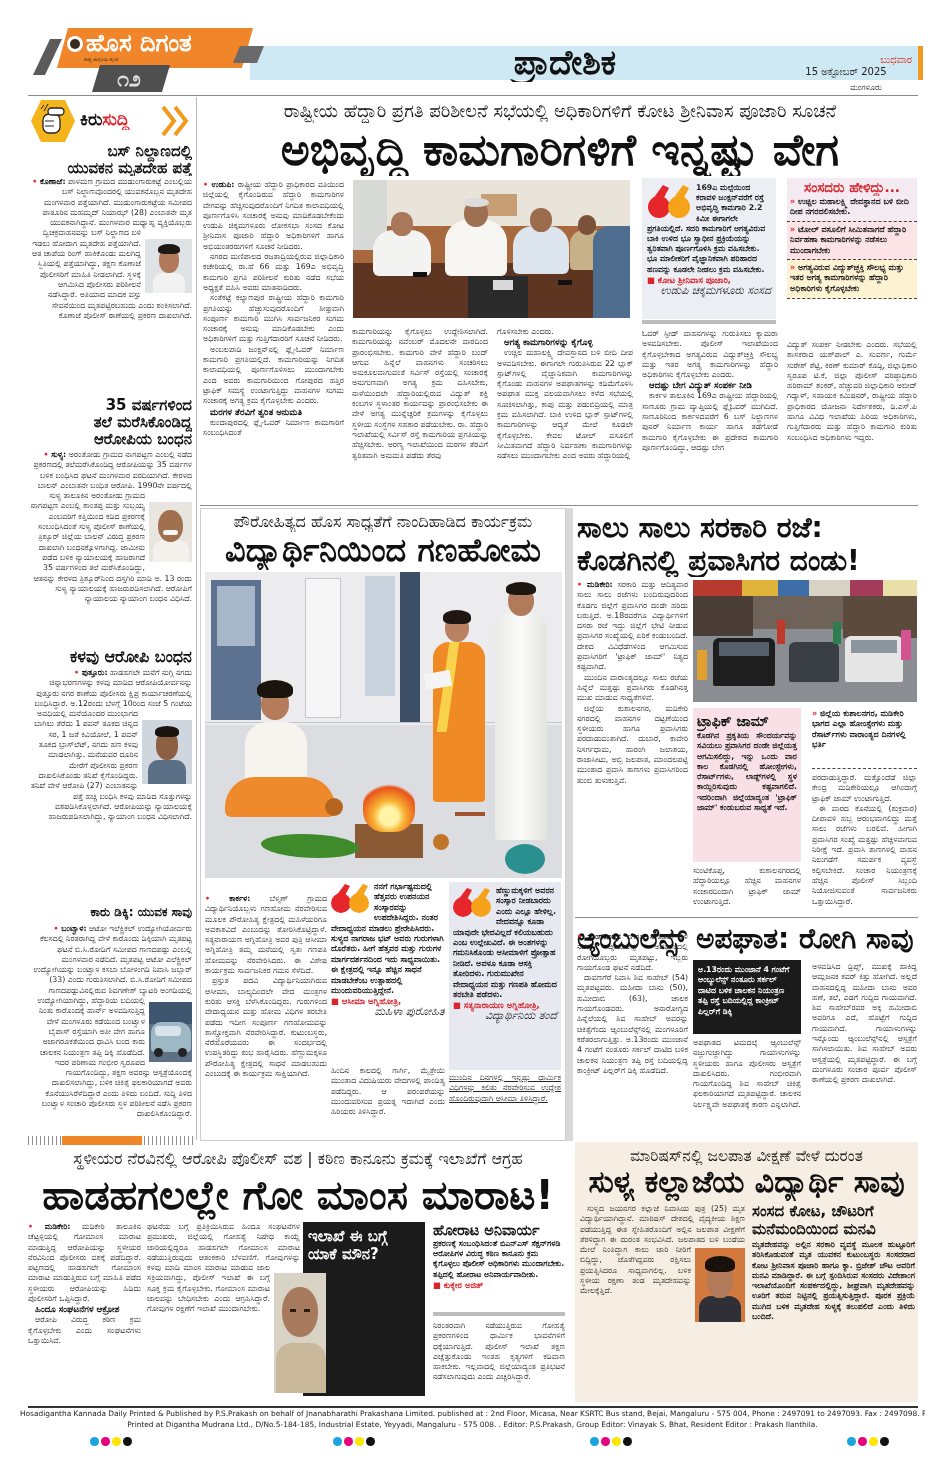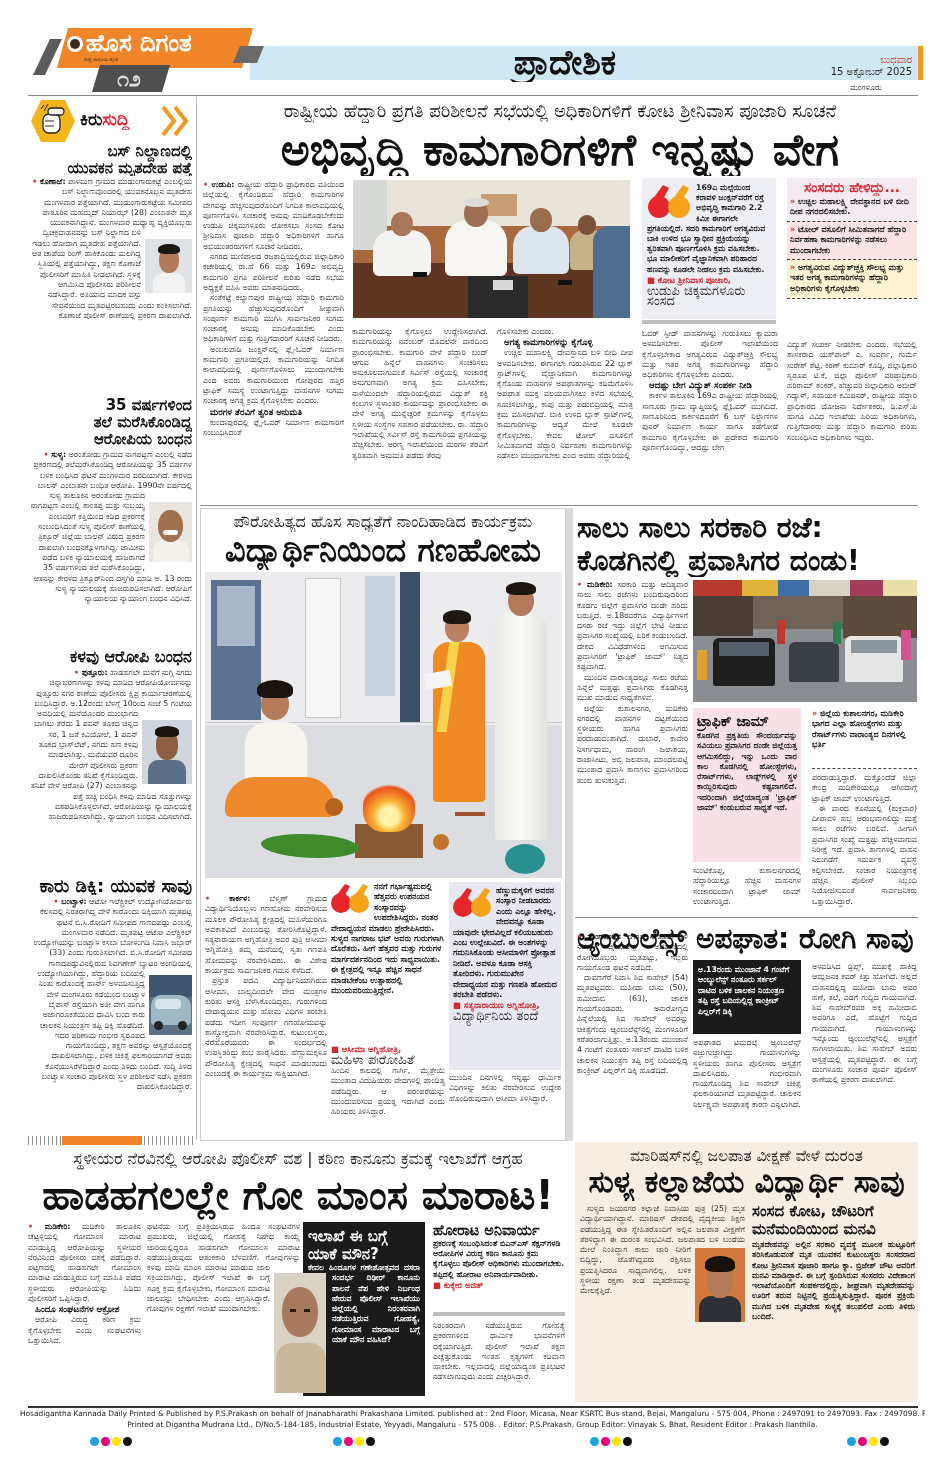--- a/index.html
+++ b/index.html
@@ -11,21 +11,21 @@
 .bt p.ni{text-indent:0;}
 .rt{text-align:right;}
 .rt p{text-indent:0;}
 .dl{font-weight:bold;color:#111;}
 .dl::before{content:"\2022\00a0";color:#e2262f;}
 .sub{font-weight:bold;font-size:8.6px;line-height:11px;color:#111;margin:1px 0 1px 0;text-indent:0;}
 .hl{font-family:"DejaVu Sans",sans-serif;font-weight:bold;color:#111;white-space:nowrap;overflow:hidden;}
 .kick{font-family:"DejaVu Sans",sans-serif;color:#111;white-space:nowrap;overflow:hidden;text-align:center;}
 .att{color:#d8262d;font-weight:bold;font-size:8.4px;line-height:11px;}
 .att::before{content:"\25A0\00a0";}
-.role{font-size:13px;line-height:10px;text-align:left;color:#222;}
+.role{font-size:11px;line-height:10px;text-align:right;color:#222;font-style:italic;}
 .qt{font-weight:bold;font-size:8px;line-height:10.4px;color:#1b1b1b;}
 .arw::before{content:"\00BB\00a0";color:#e2262f;font-weight:bold;}
 .photo{overflow:hidden;}
 .photo div{position:absolute;}
 .float-sp{float:right;width:0;}
 .float-ph{float:right;clear:right;margin:2px 0 2px 4px;position:relative;overflow:hidden;}
 .float-ph div{position:absolute;}
 .dot{position:absolute;width:9px;height:9px;border-radius:50%;top:1437px;}
 </style>
 </head>
@@ -43,21 +43,21 @@
       <polygon points="72,40 142,40 134,67 64,67" fill="#4f4f4f"></polygon>
       <circle cx="47" cy="19" r="8" fill="#fff"></circle>
       <circle cx="47" cy="19" r="5" fill="#3b2a1a"></circle>
     </svg>
     <span class="a" style="left:67px;top:36px;width:16px;height:16px;"></span>
     <span class="a hl" style="left:86px;top:29px;width:160px;font-size:24px;line-height:28px;color:#fff;">ಹೊಸ ದಿಗಂತ</span>
     <span class="a" style="left:84px;top:57px;width:70px;font-size:4.5px;line-height:6px;color:#222;white-space:nowrap;overflow:hidden;">ರಾಷ್ಟ್ರ ಜಾಗೃತಿಯ ದೈನಿಕ</span>
     <span class="a hl" style="left:104px;top:66px;width:50px;font-size:21px;line-height:26px;color:#e0e0e0;text-align:center;">೧೨</span>
     <span class="a hl" style="left:440px;top:42px;width:250px;font-size:34px;line-height:40px;text-align:center;color:#111;">ಪ್ರಾದೇಶಿಕ</span>
     <span class="a" style="left:800px;top:54px;width:112px;font-size:10px;line-height:12px;text-align:right;font-weight:normal;color:#d3301f;">ಬುಧವಾರ</span>
-    <span class="a" style="left:780px;top:66px;width:132px;font-size:10px;line-height:12px;text-align:right;color:#222;white-space:nowrap;">15 ಅಕ್ಟೋಬರ್ 2025</span>
+    <span class="a" style="left:780px;top:66px;width:132px;font-size:10px;line-height:12px;text-align:center;color:#222;white-space:nowrap;">15 ಅಕ್ಟೋಬರ್ 2025</span>
     <span class="a" style="left:820px;top:83px;width:92px;font-size:8px;line-height:10px;text-align:center;color:#222;">ಮಂಗಳೂರು</span>
     <div class="a" style="left:28px;top:95px;width:890px;height:1px;background:#8a8a8a;"></div>
   </div>
 
   <div class="a" style="left:0;top:96px;width:197px;height:1050px;">
     <svg class="a" style="left:30px;top:3px;" width="46" height="44">
       <polygon points="11,1 35,1 45,22 35,43 11,43 1,22" fill="#f4b41b"></polygon>
       <rect x="13" y="15" width="17" height="19" rx="6" fill="#fff" stroke="#222" stroke-width="1.3"></rect>
       <rect x="18" y="9" width="16" height="7" rx="3.5" fill="#fff" stroke="#222" stroke-width="1.3"></rect>
       <line x1="15" y1="22" x2="24" y2="22" stroke="#222" stroke-width="1"></line>
@@ -114,21 +114,21 @@
       <div class="float-ph" style="width:50px;height:64px;background:#cfd6dd;">
         <div style="left:6px;top:40px;width:38px;height:26px;border-radius:10px 10px 0 0;background:#5b6f86;"></div>
         <div style="left:14px;top:10px;width:22px;height:30px;border-radius:46%;background:#8d5f43;"></div>
         <div style="left:13px;top:6px;width:24px;height:11px;border-radius:50% 50% 30% 30%;background:#1a1410;"></div>
       </div>
       <p class="ni"><span class="dl">ಪುತ್ತೂರು:</span> <span>ಹಾಡಹಗಲೇ ಮನೆಗೆ ನುಗ್ಗಿ ನಗದು ಚಿನ್ನಾಭರಣಗಳನ್ನು ಕಳವು ಮಾಡಿದ ಆರೋಪಿಯೋರ್ವನನ್ನು ಪುತ್ತೂರು ನಗರ ಠಾಣೆಯ ಪೊಲೀಸರು ಕ್ಷಿಪ್ರ ಕಾರ್ಯಾಚರಣೆಯಲ್ಲಿ ಬಂಧಿಸಿದ್ದಾರೆ. ಅ.12ರಂದು ಬೆಳಗ್ಗೆ 10ರಿಂದ ಸಂಜೆ 5 ಗಂಟೆಯ ಅವಧಿಯಲ್ಲಿ ಮನೆಯೊಂದರ ಮುಂಭಾಗದ ಬಾಗಿಲು ತೆರೆದು 1 ಪವನ್ ತೂಕದ ಚಿನ್ನದ ಸರ, 1 ಜತೆ ಕಿವಿಯೋಲೆ, 1 ಪವನ್ ತೂಕದ ಬ್ರಾಸ್‌ಲೆಟ್, ನಗದು ಹಣ ಕಳವು ಮಾಡಲಾಗಿತ್ತು. ಮನೆಯವರ ದೂರಿನ ಮೇರೆಗೆ ಪೊಲೀಸರು ಪ್ರಕರಣ ದಾಖಲಿಸಿಕೊಂಡು ತನಿಖೆ ಕೈಗೊಂಡಿದ್ದರು. ತನಿಖೆ ವೇಳೆ ಆರೋಪಿ (27) ಎಂಬಾತನನ್ನು ಪತ್ತೆ ಹಚ್ಚಿ ಬಂಧಿಸಿ ಕಳವು ಮಾಡಿದ ಸೊತ್ತುಗಳನ್ನು ವಶಪಡಿಸಿಕೊಳ್ಳಲಾಗಿದೆ. ಆರೋಪಿಯನ್ನು ನ್ಯಾಯಾಲಯಕ್ಕೆ ಹಾಜರುಪಡಿಸಲಾಗಿದ್ದು, ನ್ಯಾಯಾಂಗ ಬಂಧನ ವಿಧಿಸಲಾಗಿದೆ.</span></p>
     </div>
   </div>
 
   <div class="a" style="left:30px;top:876px;width:162px;height:258px;overflow:hidden;">
-    <div class="hl" style="font-size:18px;line-height:19px;text-align:right;">ಕಾರು ಡಿಕ್ಕಿ: ಯುವಕ ಸಾವು</div>
+    <div class="hl" style="font-size:12px;line-height:19px;text-align:right;margin-top:27px;">ಕಾರು ಡಿಕ್ಕಿ: ಯುವಕ ಸಾವು</div>
     <div class="bt rt" style="height:237px;margin-top:2px;">
       <div class="float-sp" style="height:76px;"></div>
       <div class="float-ph" style="width:43px;height:60px;background:#5c7186;">
         <div style="left:0;top:0;width:43px;height:22px;background:#3f5670;"></div>
         <div style="left:2px;top:20px;width:40px;height:30px;border-radius:10px 12px 4px 4px;background:#9fb8c6;"></div>
         <div style="left:6px;top:24px;width:26px;height:10px;border-radius:4px;background:#d8e4ea;"></div>
         <div style="left:5px;top:46px;width:9px;height:9px;border-radius:50%;background:#222;"></div>
         <div style="left:29px;top:46px;width:9px;height:9px;border-radius:50%;background:#222;"></div>
       </div>
       <p class="ni"><span class="dl">ಬಂಟ್ವಾಳ:</span> <span>ಆಟೋ ಇಲೆಕ್ಟ್ರಿಕಲ್ ಉದ್ಯೋಗಿಯೋರ್ವರು ಕೆಲಸದಲ್ಲಿ ನಿರತರಾಗಿದ್ದ ವೇಳೆ ಕಾರೊಂದು ಡಿಕ್ಕಿಯಾಗಿ ಮೃತಪಟ್ಟ ಘಟನೆ ಬಿ.ಸಿ.ರೋಡಿಗೆ ಸಮೀಪದ ಗಾಣದಪಡ್ಪು ಎಂಬಲ್ಲಿ ಮಂಗಳವಾರ ನಡೆದಿದೆ. ಮೃತಪಟ್ಟ ಆಟೋ ಎಲೆಕ್ಟ್ರಿಕಲ್ ಉದ್ಯೋಗಿಯನ್ನು ಬಂಟ್ವಾಳ ಕಸಬಾ ಬೋಳಂಗಡಿ ನಿವಾಸಿ ಜಬ್ಬಾರ್ (33) ಎಂದು ಗುರುತಿಸಲಾಗಿದೆ. ಬಿ.ಸಿ.ರೋಡಿಗೆ ಸಮೀಪದ ಗಾಣದಪಡ್ಪುವಿನಲ್ಲಿರುವ ಶಿವಗಣೇಶ್ ಬ್ಯಾಟರಿ ಅಂಗಡಿಯಲ್ಲಿ ಉದ್ಯೋಗಿಯಾಗಿದ್ದು, ಹೆದ್ದಾರಿಯ ಬದಿಯಲ್ಲಿ ನಿಂತು ಕಾರೊಂದಕ್ಕೆ ಹಾರ್ನ್ ಅಳವಡಿಸುತ್ತಿದ್ದ ವೇಳೆ ಮಂಗಳೂರು ಕಡೆಯಿಂದ ಬಂಟ್ವಾಳ ಬೈಪಾಸ್ ರಸ್ತೆಯಾಗಿ ಅತೀ ವೇಗ ಹಾಗೂ ಅಜಾಗರೂಕತೆಯಿಂದ ಧಾವಿಸಿ ಬಂದ ಕಾರು ಚಾಲಕನ ನಿಯಂತ್ರಣ ತಪ್ಪಿ ಡಿಕ್ಕಿ ಹೊಡೆದಿದೆ. ಇದರ ಪರಿಣಾಮ ಗಂಭೀರ ಸ್ವರೂಪದ ಗಾಯಗೊಂಡಿದ್ದು, ತಕ್ಷಣ ಅವರನ್ನು ಆಸ್ಪತ್ರೆಯೊಂದಕ್ಕೆ ದಾಖಲಿಸಲಾಗಿದ್ದು, ಬಳಿಕ ಚಿಕಿತ್ಸೆ ಫಲಕಾರಿಯಾಗದೆ ಅವರು ಕೊನೆಯುಸಿರೆಳೆದಿದ್ದಾರೆ ಎಂದು ತಿಳಿದು ಬಂದಿದೆ. ಸುದ್ದಿ ತಿಳಿದ ಬಂಟ್ವಾಳ ಸಂಚಾರಿ ಪೊಲೀಸರು ಸ್ಥಳ ಪರಿಶೀಲನೆ ನಡೆಸಿ ಪ್ರಕರಣ ದಾಖಲಿಸಿಕೊಂಡಿದ್ದಾರೆ.</span></p>
@@ -252,40 +252,40 @@
   </div>
 
   <div class="a" style="left:331px;top:882px;width:114px;height:182px;overflow:hidden;">
     <svg style="float:left;margin:0 3px 0 0;" width="40" height="32">
       <circle cx="10" cy="21" r="10" fill="#e5262b"></circle>
       <polygon points="2,18 14,2 19,4 10,21" fill="#e5262b"></polygon>
       <circle cx="28" cy="21" r="10" fill="#f6a21a"></circle>
       <polygon points="20,18 32,2 37,4 28,21" fill="#f6a21a"></polygon>
     </svg>
     <div class="qt">ನನಗೆ ಗರ್ಭಾಷ್ಟಮದಲ್ಲಿ ಹೆತ್ತವರು ಉಪನಯನ ಸಂಸ್ಕಾರವನ್ನು ಉಪದೇಶಿಸಿದ್ದರು. ನಂತರ ವೇದಾಧ್ಯಯನ ಮಾಡಲು ಪ್ರೇರೇಪಿಸಿದರು. ಸುಳ್ಯದ ನಾಗರಾಜ ಭಟ್ ಅವರು ಗುರುಗಳಾಗಿ ದೊರೆತರು. ಹೀಗೆ ಹೆತ್ತವರ ಮತ್ತು ಗುರುಗಳ ಮಾರ್ಗದರ್ಶನದಿಂದ ಇದು ಸಾಧ್ಯವಾಯಿತು. ಈ ಕ್ಷೇತ್ರದಲ್ಲಿ ಇನ್ನೂ ಹೆಚ್ಚಿನ ಸಾಧನೆ ಮಾಡಬೇಕೆಂಬ ಉತ್ಸಾಹದಲ್ಲಿ ಮುಂದುವರಿಯುತ್ತಿದ್ದೇನೆ.</div>
-    <div class="att" style="clear:both;margin-top:48px;">ಆಸೀಮಾ ಅಗ್ನಿಹೋತ್ರಿ,</div>
+    <div class="att" style="clear:both;">ಆಸೀಮಾ ಅಗ್ನಿಹೋತ್ರಿ,</div>
     <div class="role">ಮಹಿಳಾ ಪುರೋಹಿತೆ</div>
   </div>
 
   <div class="a" style="left:449px;top:882px;width:112px;height:188px;background:#e8e8f1;padding:4px;overflow:hidden;">
     <svg style="float:left;margin:0 3px 0 0;" width="40" height="32">
       <circle cx="10" cy="21" r="10" fill="#e5262b"></circle>
       <polygon points="2,18 14,2 19,4 10,21" fill="#e5262b"></polygon>
       <circle cx="28" cy="21" r="10" fill="#f6a21a"></circle>
       <polygon points="20,18 32,2 37,4 28,21" fill="#f6a21a"></polygon>
     </svg>
     <div class="qt">ಹೆಣ್ಣುಮಕ್ಕಳಿಗೆ ಅವರನ ಸಂಸ್ಕಾರ ನೀಡಬಾರದು ಎಂದು ಎಲ್ಲೂ ಹೇಳಿಲ್ಲ. ವೇದವನ್ನೂ ಕೂಡಾ ಯಾವುದೇ ಭೇದವಿಲ್ಲದೆ ಕಲಿಯಬಹುದು ಎಂಬ ಉಲ್ಲೇಖವಿದೆ. ಈ ಅಂಶಗಳನ್ನು ಗಮನಿಸಿಕೊಂಡು ಆಸೀಮಾಳಿಗೆ ಪ್ರೋತ್ಸಾಹ ನೀಡಿದೆ. ಅವಳೂ ಕೂಡಾ ಆಸಕ್ತಿ ತೋರಿದಳು. ಗುರುಮುಖೇನ ವೇದಾಧ್ಯಯನ ಮತ್ತು ಗಣಪತಿ ಹೋಮದ ತರಬೇತಿ ಪಡೆದಳು.</div>
     <div class="att" style="clear:both;">ಸತ್ಯನಾರಾಯಣ ಅಗ್ನಿಹೋತ್ರಿ,</div>
     <div class="role">ವಿದ್ಯಾರ್ಥಿನಿಯ ತಂದೆ</div>
   </div>
 
   <div class="a bt" style="left:331px;top:1066px;width:114px;height:72px;">
     <p class="ni">ಹಿಂದಿನ ಕಾಲದಲ್ಲಿ ಗಾರ್ಗಿ, ಮೈತ್ರೇಯಿ ಮುಂತಾದ ವಿದುಷಿಯರು ವೇದಗಳಲ್ಲಿ ಪಾಂಡಿತ್ಯ ಪಡೆದಿದ್ದರು. ಆ ಪರಂಪರೆಯನ್ನು ಮುಂದುವರಿಸುವ ಪ್ರಯತ್ನ ಇದಾಗಿದೆ ಎಂದು ಹಿರಿಯರು ತಿಳಿಸಿದ್ದಾರೆ.</p>
   </div>
-  <div class="a bt" style="left:449px;top:1073px;width:112px;height:65px;">
+  <div class="a bt" style="left:449px;top:1073px;width:112px;height:65px;text-decoration:underline;">
     <p class="ni">ಮುಂದಿನ ದಿನಗಳಲ್ಲಿ ಇನ್ನಷ್ಟು ಧಾರ್ಮಿಕ ವಿಧಿಗಳನ್ನು ಕಲಿತು ನೆರವೇರಿಸುವ ಉದ್ದೇಶ ಹೊಂದಿರುವುದಾಗಿ ಆಸೀಮಾ ತಿಳಿಸಿದ್ದಾರೆ.</p>
   </div>
 
   <div class="a hl" style="left:577px;top:511px;width:340px;font-size:28px;line-height:33px;">
     <div>ಸಾಲು ಸಾಲು ಸರಕಾರಿ ರಜೆ:</div>
     <div>ಕೊಡಗಿನಲ್ಲಿ ಪ್ರವಾಸಿಗರ ದಂಡು!</div>
   </div>
 
   <div class="a bt" style="left:577px;top:580px;width:111px;height:333px;">
     <p class="ni"><span class="dl">ಮಡಿಕೇರಿ:</span> <span>ಸರಕಾರಿ ಮತ್ತು ಆದಿತ್ಯವಾರ ಸಾಲು ಸಾಲು ರಜೆಗಳು ಬಂದಿರುವುದರಿಂದ ಕೊಡಗು ಜಿಲ್ಲೆಗೆ ಪ್ರವಾಸಿಗರ ದಂಡೇ ಹರಿದು ಬರುತ್ತಿದೆ. ಅ.18ರವರೆಗೂ ವಿದ್ಯಾರ್ಥಿಗಳಿಗೆ ದಸರಾ ರಜೆ ಇದ್ದು ಜಿಲ್ಲೆಗೆ ಭೇಟಿ ನೀಡುವ ಪ್ರವಾಸಿಗರ ಸಂಖ್ಯೆಯಲ್ಲಿ ಏರಿಕೆ ಕಂಡುಬಂದಿದೆ. ದೇಶದ ವಿವಿಧೆಡೆಗಳಿಂದ ಆಗಮಿಸುವ ಪ್ರವಾಸಿಗರಿಗೆ 'ಟ್ರಾಫಿಕ್ ಜಾಮ್' ನಿತ್ಯದ ಕಷ್ಟವಾಗಿದೆ.</span></p>
@@ -351,25 +351,20 @@
   </div>
 
   <div class="a bt" style="left:147px;top:1222px;width:153px;height:178px;">
     <div class="float-sp" style="height:51px;"></div>
     <div style="float:right;clear:right;width:30px;height:130px;"></div>
     <p class="ni">ಘಟನೆಯ ಬಗ್ಗೆ ಪ್ರತಿಕ್ರಿಯಿಸಿರುವ ಹಿಂದೂ ಸಂಘಟನೆಗಳ ಪ್ರಮುಖರು, ಜಿಲ್ಲೆಯಲ್ಲಿ ಗೋಹತ್ಯೆ ನಿಷೇಧ ಕಾಯ್ದೆ ಜಾರಿಯಲ್ಲಿದ್ದರೂ ಹಾಡಹಗಲೇ ಗೋಮಾಂಸ ಮಾರಾಟ ನಡೆಯುತ್ತಿರುವುದು ಆತಂಕಕಾರಿ ಬೆಳವಣಿಗೆ. ಗೋವುಗಳನ್ನು ಕಳವು ಮಾಡಿ ಮಾಂಸ ಮಾರಾಟ ಮಾಡುವ ಜಾಲ ಸಕ್ರಿಯವಾಗಿದ್ದು, ಪೊಲೀಸ್ ಇಲಾಖೆ ಈ ಬಗ್ಗೆ ಸೂಕ್ತ ಕ್ರಮ ಕೈಗೊಳ್ಳಬೇಕು. ಗೋಮಾಂಸ ಮಾರಾಟ ಜಾಲವನ್ನು ಬೇಧಿಸಬೇಕು ಎಂದು ಆಗ್ರಹಿಸಿದ್ದಾರೆ. ಗೋವುಗಳ ರಕ್ಷಣೆಗೆ ಇಲಾಖೆ ಮುಂದಾಗಬೇಕು.</p>
   </div>
 
   <div class="a" style="left:303px;top:1222px;width:122px;height:174px;background:#1b1b1b;padding:5px 5px 0 5px;overflow:hidden;">
     <div class="hl" style="color:#fff;font-size:15px;line-height:18px;white-space:normal;">ಇಲಾಖೆ ಈ ಬಗ್ಗೆ ಯಾಕೆ ಮೌನ?</div>
-    <div class="bt" style="color:#fff;font-weight:bold;overflow:visible;">
-      <div style="float:left;width:0;height:12px;"></div>
-      <div style="float:left;clear:left;width:24px;height:130px;"></div>
-      <span>ಕೇವಲ ಹಿಂದೂಗಳ ಗಣೇಶೋತ್ಸವದ ದಸರಾ ಸಂದರ್ಭ ದಿಢೀರ್ ಕಾನೂನು ಪಾಲನೆ ನೆಪ ಹೇಳಿ ನಿರ್ಬಂಧ ಹೇರುವ ಪೊಲೀಸ್ ಇಲಾಖೆಯು ಜಿಲ್ಲೆಯಲ್ಲಿ ನಿರಂತರವಾಗಿ ನಡೆಯುತ್ತಿರುವ ಗೋಹತ್ಯೆ, ಗೋಮಾಂಸ ಮಾರಾಟದ ಬಗ್ಗೆ ಯಾಕೆ ಮೌನ ವಹಿಸಿದೆ?</span>
-    </div>
   </div>
   <div class="a photo" style="left:274px;top:1273px;width:52px;height:120px;background:#d9d3c6;">
     <div style="left:2px;top:70px;width:50px;height:52px;border-radius:16px 16px 0 0;background:#c9b89a;"></div>
     <div style="left:8px;top:14px;width:36px;height:50px;border-radius:48%;background:#a87a5d;"></div>
     <div style="left:16px;top:36px;width:6px;height:3px;background:#2a1c14;"></div>
     <div style="left:30px;top:36px;width:6px;height:3px;background:#2a1c14;"></div>
   </div>
 
   <div class="a" style="left:433px;top:1222px;width:132px;height:88px;overflow:hidden;">
     <div class="hl" style="font-size:14.5px;line-height:17px;">ಹೋರಾಟ ಅನಿವಾರ್ಯ</div>

